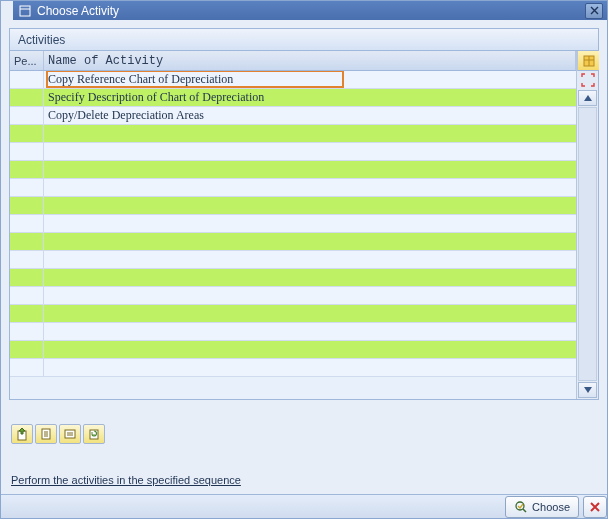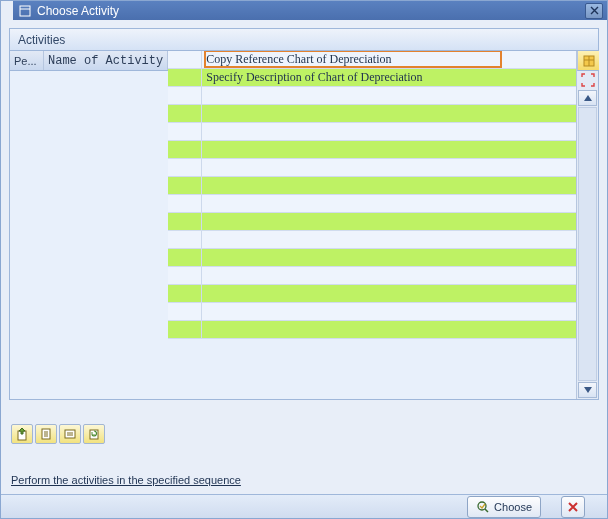--- a/index.html
+++ b/index.html
@@ -29,21 +29,21 @@
   .panel {
     border: 1px solid #9fb7da; background:#e8f0fb; height:372px;
     display:flex; flex-direction:column;
   }
   .panel-header {
     height: 22px; background: linear-gradient(#eef3fb,#d5e2f5);
     border-bottom: 1px solid #9fb7da; padding-left: 8px;
     display:flex; align-items:center; color:#324868; font-size:12px;
   }
   .table-wrap { display:flex; flex:1; }
-  .table-body { flex:1; display:flex; flex-direction:row;}
+  .table-body { flex:1; display:flex; flex-direction:column;}
   .side-col {
     width: 22px; background:#e2eaf6; border-left:1px solid #b6c6df;
     display:flex; flex-direction:column;
   }
   .thead { display:flex; height:20px; background: linear-gradient(#e2e9f5,#c9d8ef); border-bottom:1px solid #9fb7da;}
   .th { border-right:1px solid #b6c6df; display:flex; align-items:center; padding:0 4px; color:#2d3e59;}
   .th.pe { width: 34px; }
   .th.name { flex:1; font-family: Liberation Mono, monospace; font-size:12px;}
   .config-btn {
     width:22px; display:flex; align-items:center; justify-content:center;
@@ -64,21 +64,21 @@
 
   .toolbar-row { margin-top:24px; display:flex; gap:2px; padding-left:2px;}
   .tbtn {
     width:22px; height:20px; border:1px solid #a2b6d3; border-radius:2px;
     background:linear-gradient(#fcf7d6,#f2e27f);
     display:flex; align-items:center; justify-content:center; cursor:pointer;
   }
   .instruction { margin-top: 30px; color:#1f3352; font-size:11px; padding-left:2px;text-decoration:underline;}
   .footer {
     height:30px; border-top:1px solid #9fb7da; background:linear-gradient(#e3ecf9,#d0dcef);
-    display:flex; align-items:center; justify-content:flex-end; padding:0 22px; gap:20px;
+    display:flex; align-items:center; justify-content:flex-end; padding:0 0; gap:4px;
   }
   .footer-btn {
     height:22px; border:1px solid #8ea5c6; border-radius:3px; background:linear-gradient(#fdfdfe,#e0e8f4);
     display:flex; align-items:center; gap:4px; padding:0 8px; cursor:pointer; font-size:11px; color:#1f3352;
   }
   .footer-btn.icononly { padding:0; width:24px; justify-content:center;}
 </style>
 </head>
 <body>
 
@@ -113,20 +113,24 @@
               <div class="cell-name">
                 <span>Copy Reference Chart of Depreciation</span>
                 <span class="highlight-box" style="width:298px;"></span>
               </div>
             </div>
             <div class="row">
               <div class="cell-pe"></div>
               <div class="cell-name">Specify Description of Chart of Depreciation</div>
             </div>
             <div class="row">
+              <div class="cell-pe"></div>
+              <div class="cell-name">Copy/Delete Depreciation Areas</div>
+            </div>
+            <div class="row">
                 <div class="cell-pe"></div>
                 <div class="cell-name"></div>
               </div>
             <div class="row">
                 <div class="cell-pe"></div>
                 <div class="cell-name"></div>
               </div>
             <div class="row">
                 <div class="cell-pe"></div>
                 <div class="cell-name"></div>

